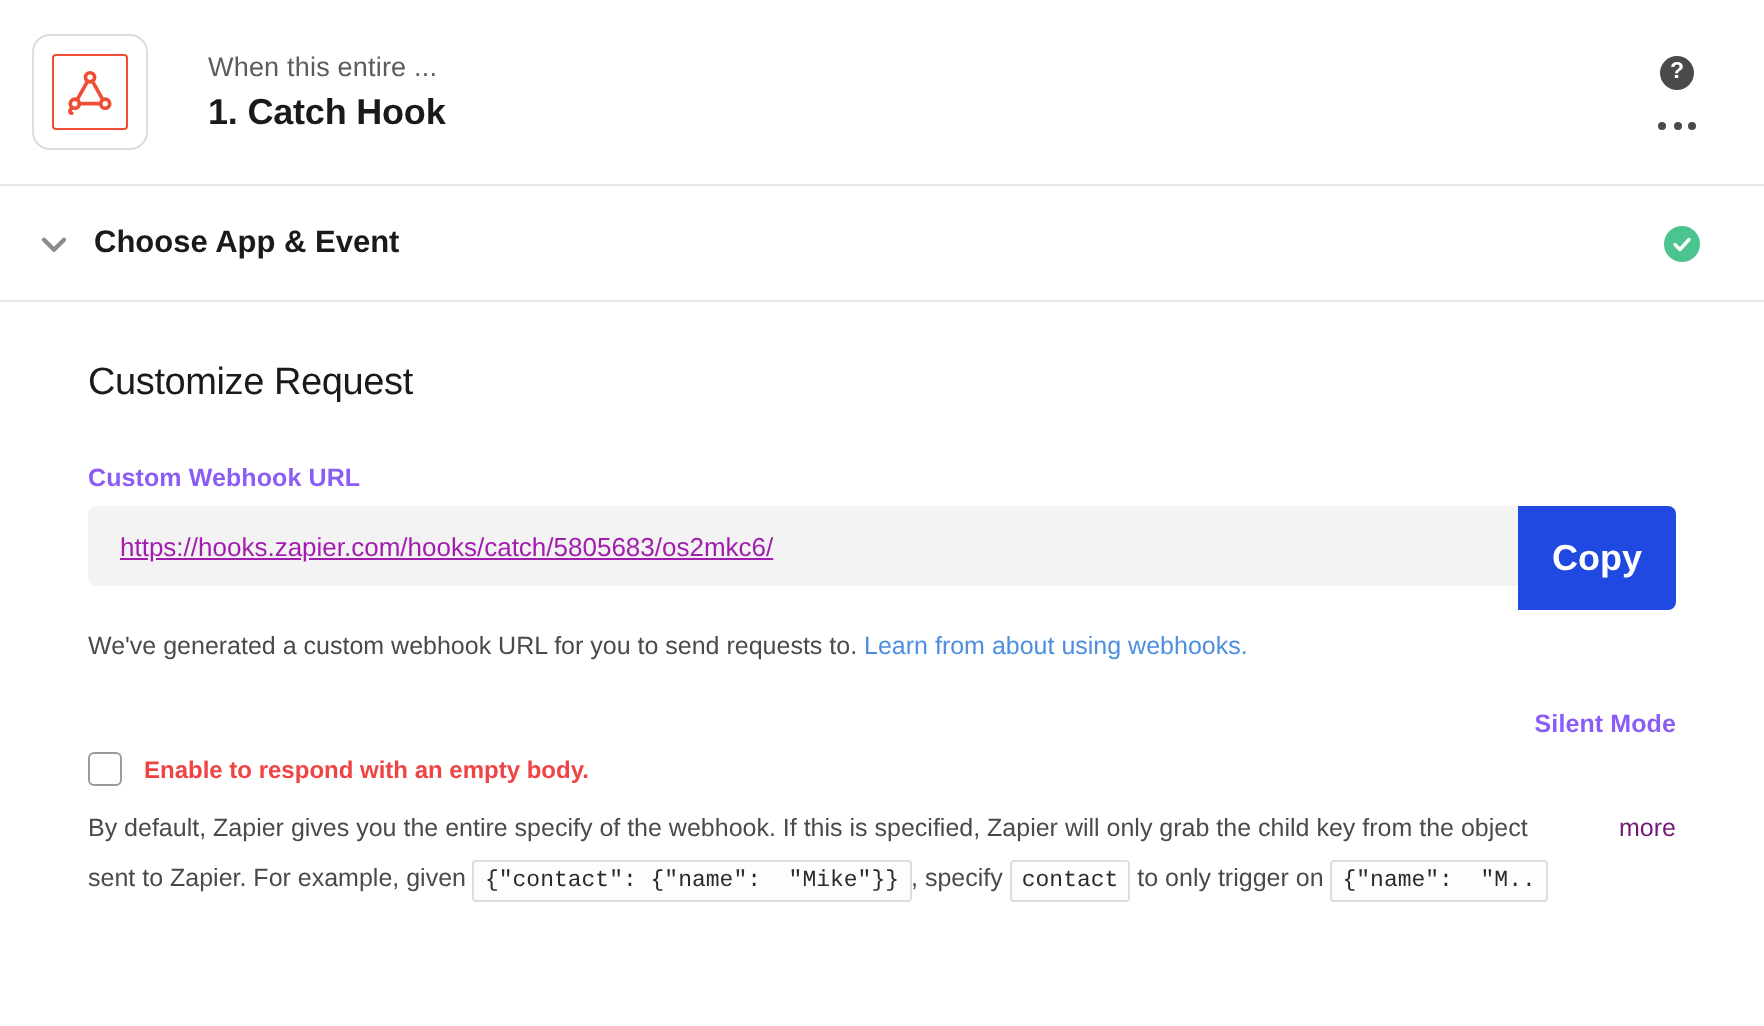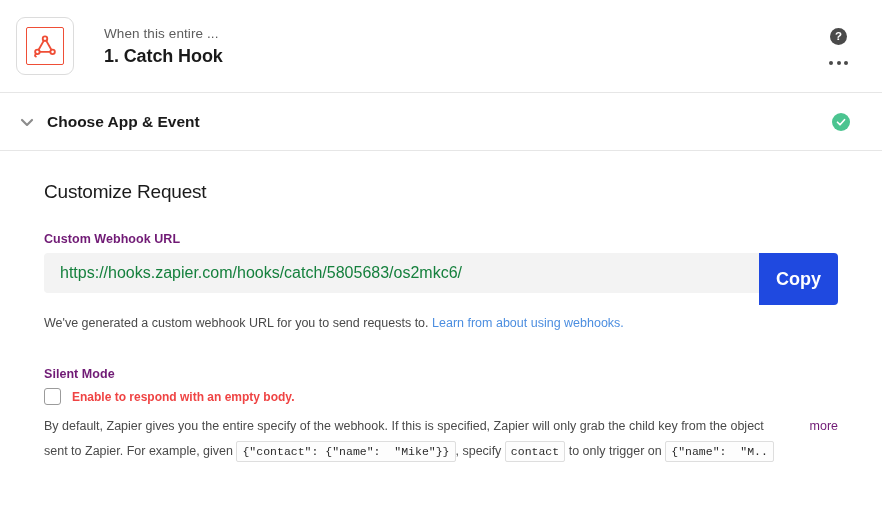--- a/index.html
+++ b/index.html
@@ -97,36 +97,37 @@
   }
 
   
   .body-wrap { padding: 30px 44px 0 44px; }
   .form-title {
     font-size: 19px; font-weight: normal; color: #1a1a1a;
     margin: 0 0 29px 0; letter-spacing: -.2px;
   }
   .field { margin-bottom: 0; }
   .field-label {
-    font-size: 12.5px; font-weight: bold; color: #701a75;
+    font-size: 12.5px; font-weight: bold; color: #8b5cf6;
     margin-bottom: 7px; letter-spacing: .05px;
   }
   .input-row { display: flex; align-items: stretch; }
   .text-input {
     flex: 1 1 auto;
     height: 40px;
     background: #f3f3f3;
     border: none;
     border-radius: 4px;
     display: flex; align-items: center;
     padding: 0 16px;
-    font-size: 16px;
-    color: #15803d;
+    font-size: 13px;
+    color: #a21caf;
     overflow: hidden; white-space: nowrap;
     cursor: text;
+    text-decoration: underline;
   }
   .url-input { border-top-right-radius: 0; border-bottom-right-radius: 0; }
   .copy-btn {
     flex: 0 0 auto;
     width: 79px; height: 52px;
     background: #1f49e0;
     color: #fff;
     border: none;
     border-top-right-radius: 4px; border-bottom-right-radius: 4px;
     font-size: 18px; font-weight: bold;
@@ -235,21 +236,21 @@
       <div class="input-row">
         <div class="text-input url-input">https://hooks.zapier.com/hooks/catch/5805683/os2mkc6/</div>
         <button class="copy-btn">Copy</button>
       </div>
       <div class="help-text">
         <span>We've generated a custom webhook URL for you to send requests to.</span>
         <a class="link">Learn from about using webhooks.</a>
       </div>
     </div>
 
-    <div class="field" style="margin-top:35px;">
+    <div class="field" style="margin-top:23px;text-align:right;">
       <div class="field-label">Silent Mode</div>
       <div class="checkbox-row">
         <span class="checkbox"></span>
         <span class="checkbox-label">Enable to respond with an empty body.</span>
       </div>
     </div>
 
 
     <div class="desc-block">
       <div class="desc-line">By default, Zapier gives you the entire specify of the webhook. If this is specified, Zapier will only grab the child key from the object</div>

